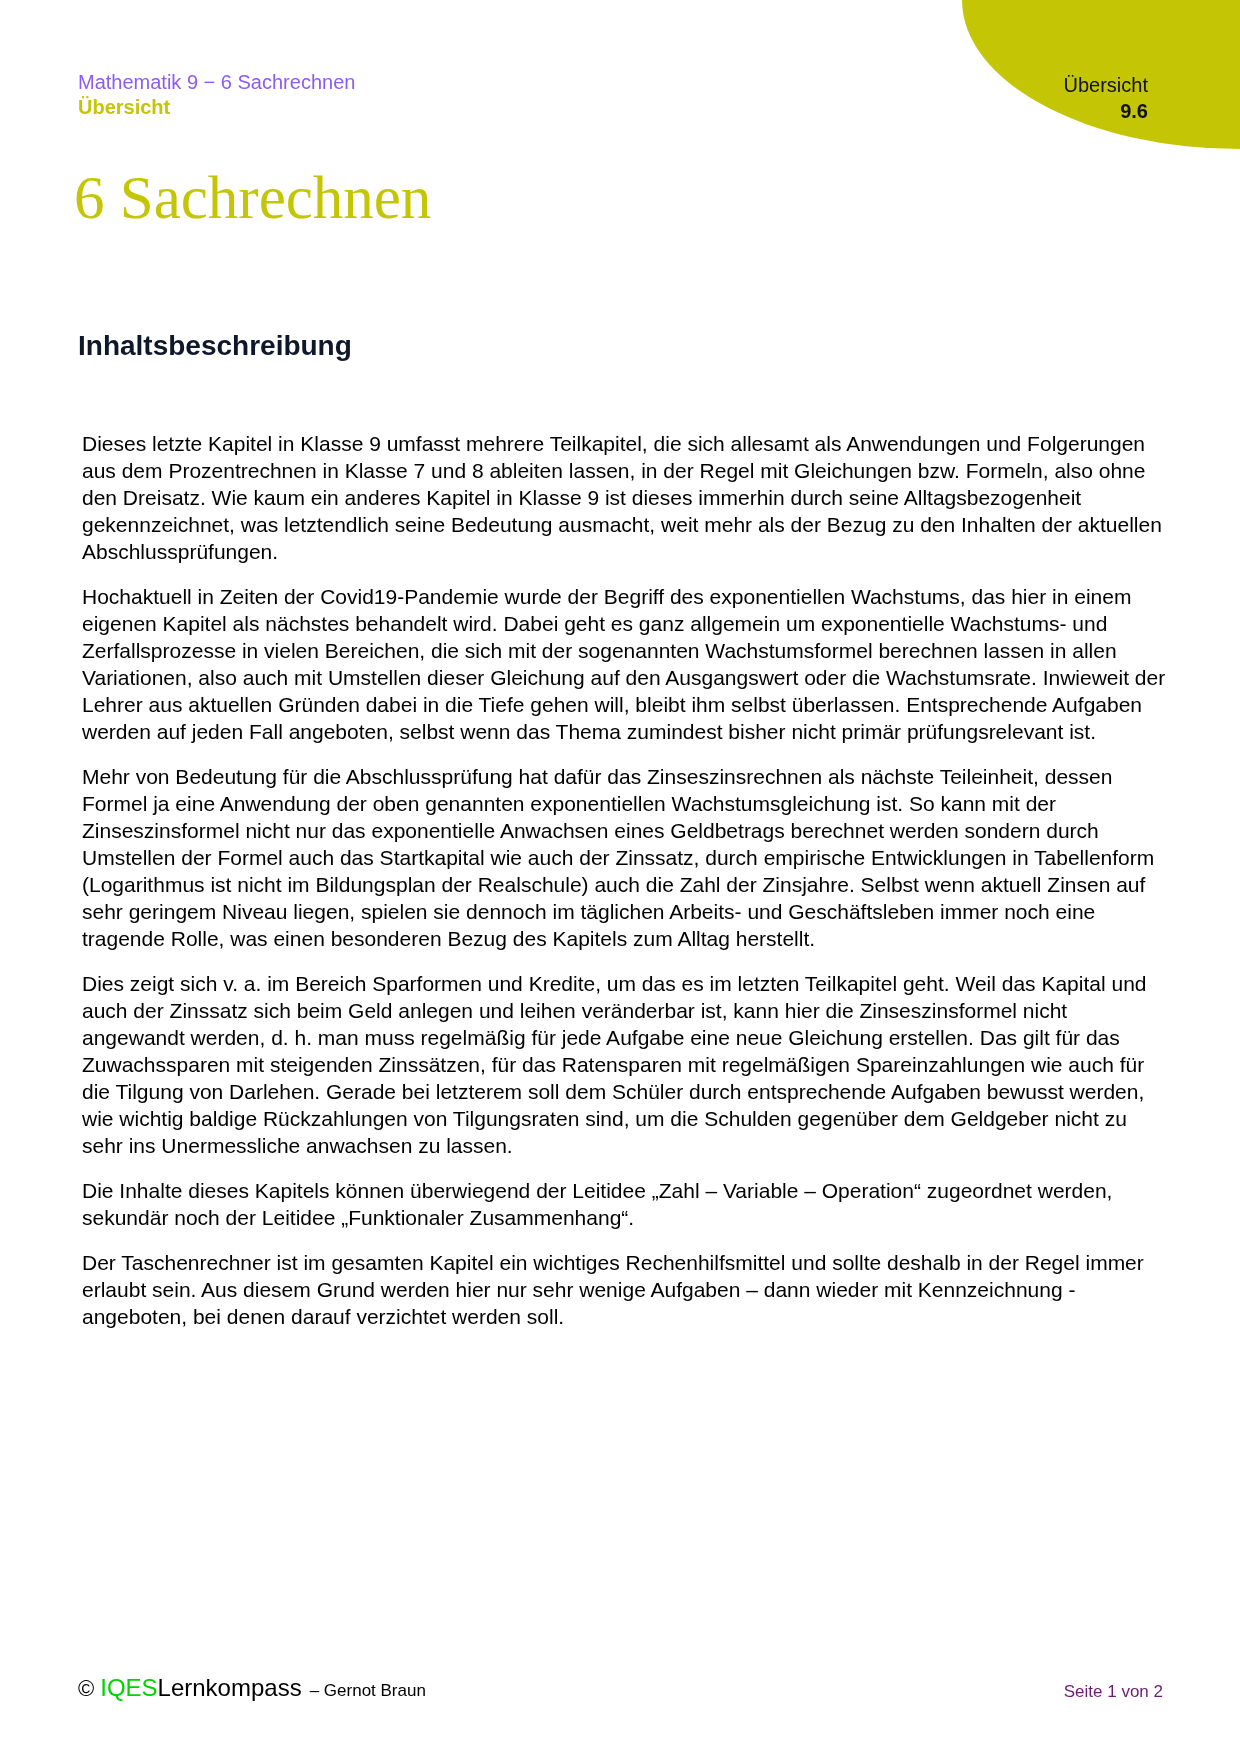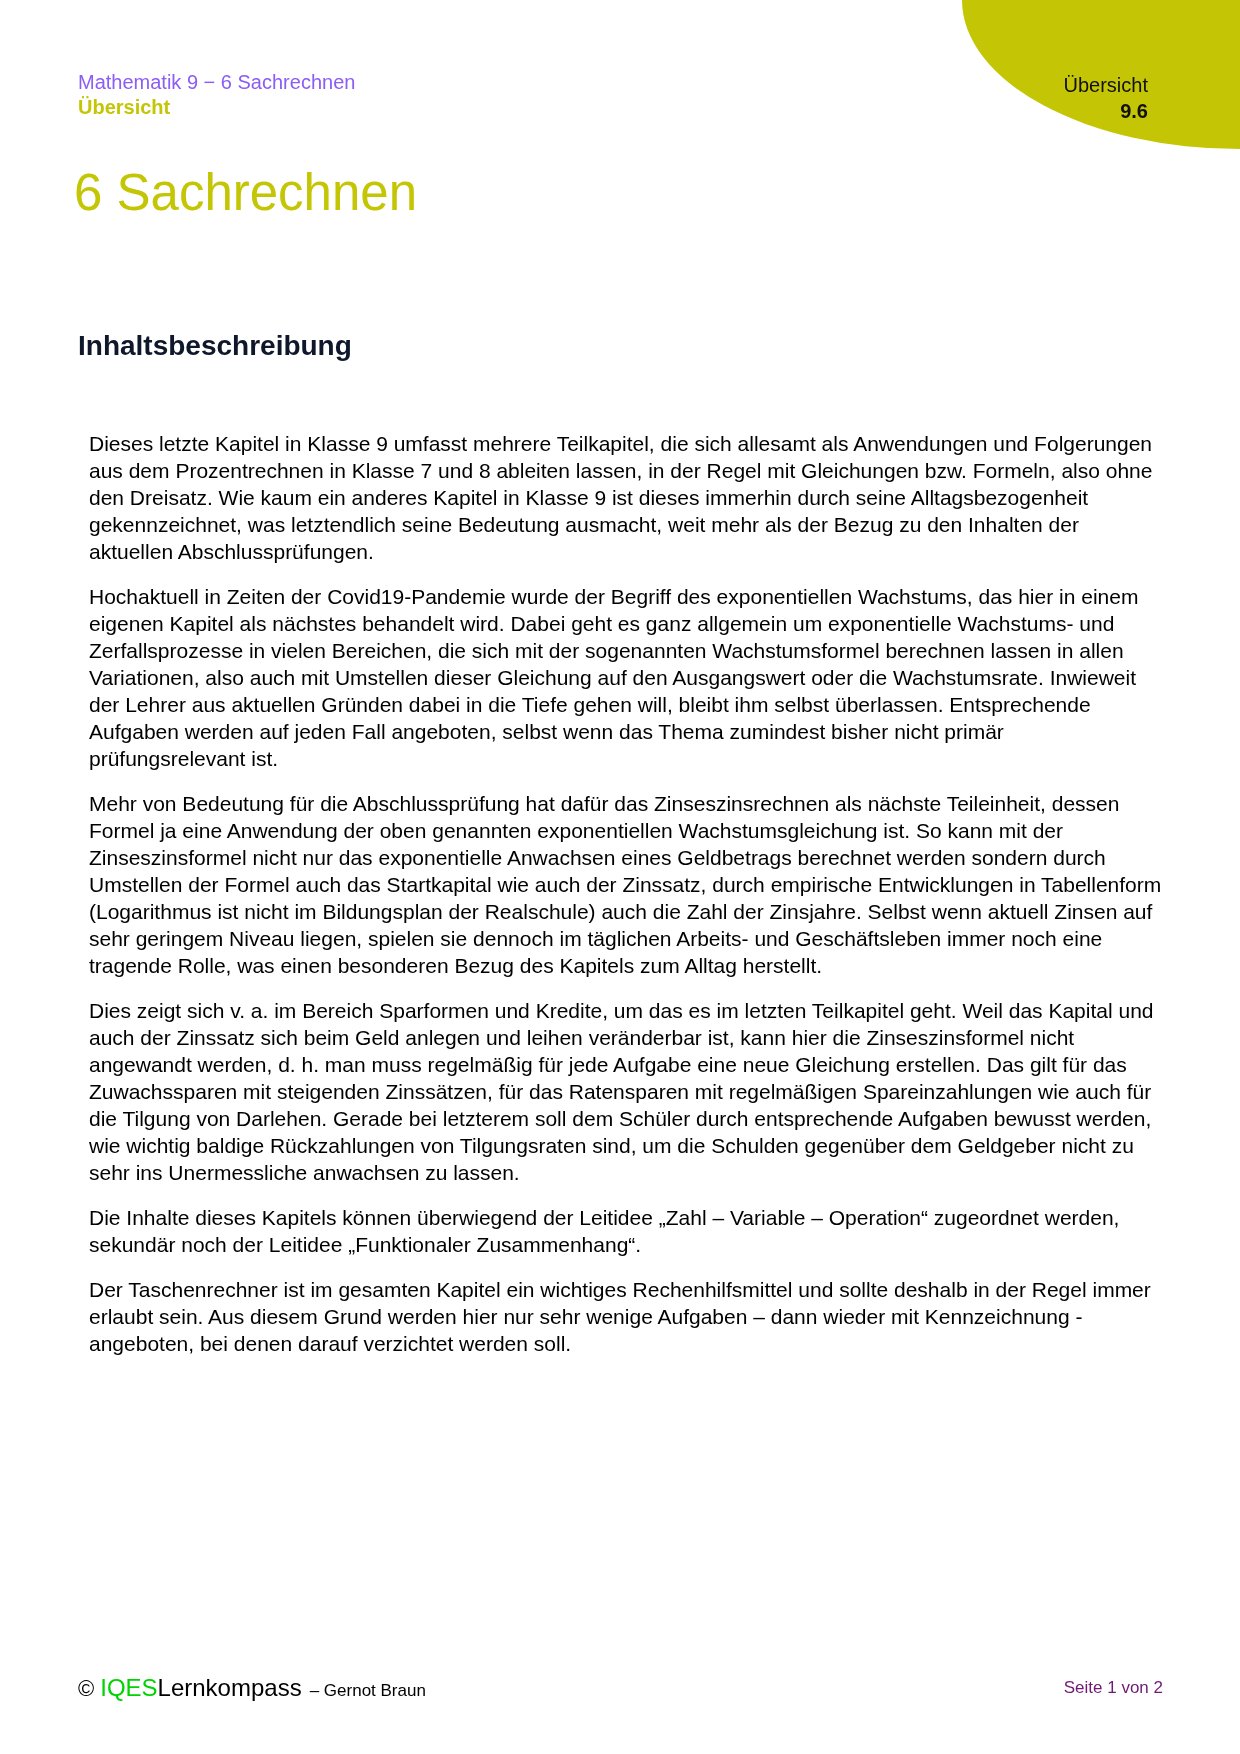--- a/index.html
+++ b/index.html
@@ -44,24 +44,25 @@
   }
   .header-course { color: #8b5cf6; }
   .header-section { color: #c4c605; font-weight: bold; }
 
   
   .doc-title {
     position: absolute;
     left: 74px;
     top: 163px;
     margin: 0;
-    font-size: 51px;
+    font-size: 61px;
     font-weight: 400;
     color: #c4c605;
     white-space: nowrap;
+    font-family: Liberation Serif, serif;
   }
 
   
   .section-heading {
     position: absolute;
     left: 78px;
     top: 330px;
     margin: 0;
     font-size: 28px;
     font-weight: bold;
@@ -71,31 +72,31 @@
   
   .content {
     position: absolute;
     left: 78px;
     top: 430px;
     width: 1088px;
     font-size: 21px;
     line-height: 27px;
     color: #000000;
   }
-  .content p { margin: 0 0 18px 11px; }
+  .content p { margin: 0 0 18px 4px; }
 
   
   .footer {
     position: absolute;
     left: 78px;
     right: 77px;
     top: 1674px;
     display: flex;
     justify-content: space-between;
-    align-items: center;
+    align-items: flex-end;
   }
   .brand { font-size: 24px; white-space: nowrap; }
   .copyright-symbol { font-size: 22px; margin-right: 6px; }
   .brand-iqes { color: #00d300; }
   .brand-lern { color: #000000; }
   .footer-author { font-size: 17px; margin-left: 8px; }
   .page-indicator { font-size: 17px; color: #701a75; margin-left: 36px; }
 </style>
 </head>
 <body>

